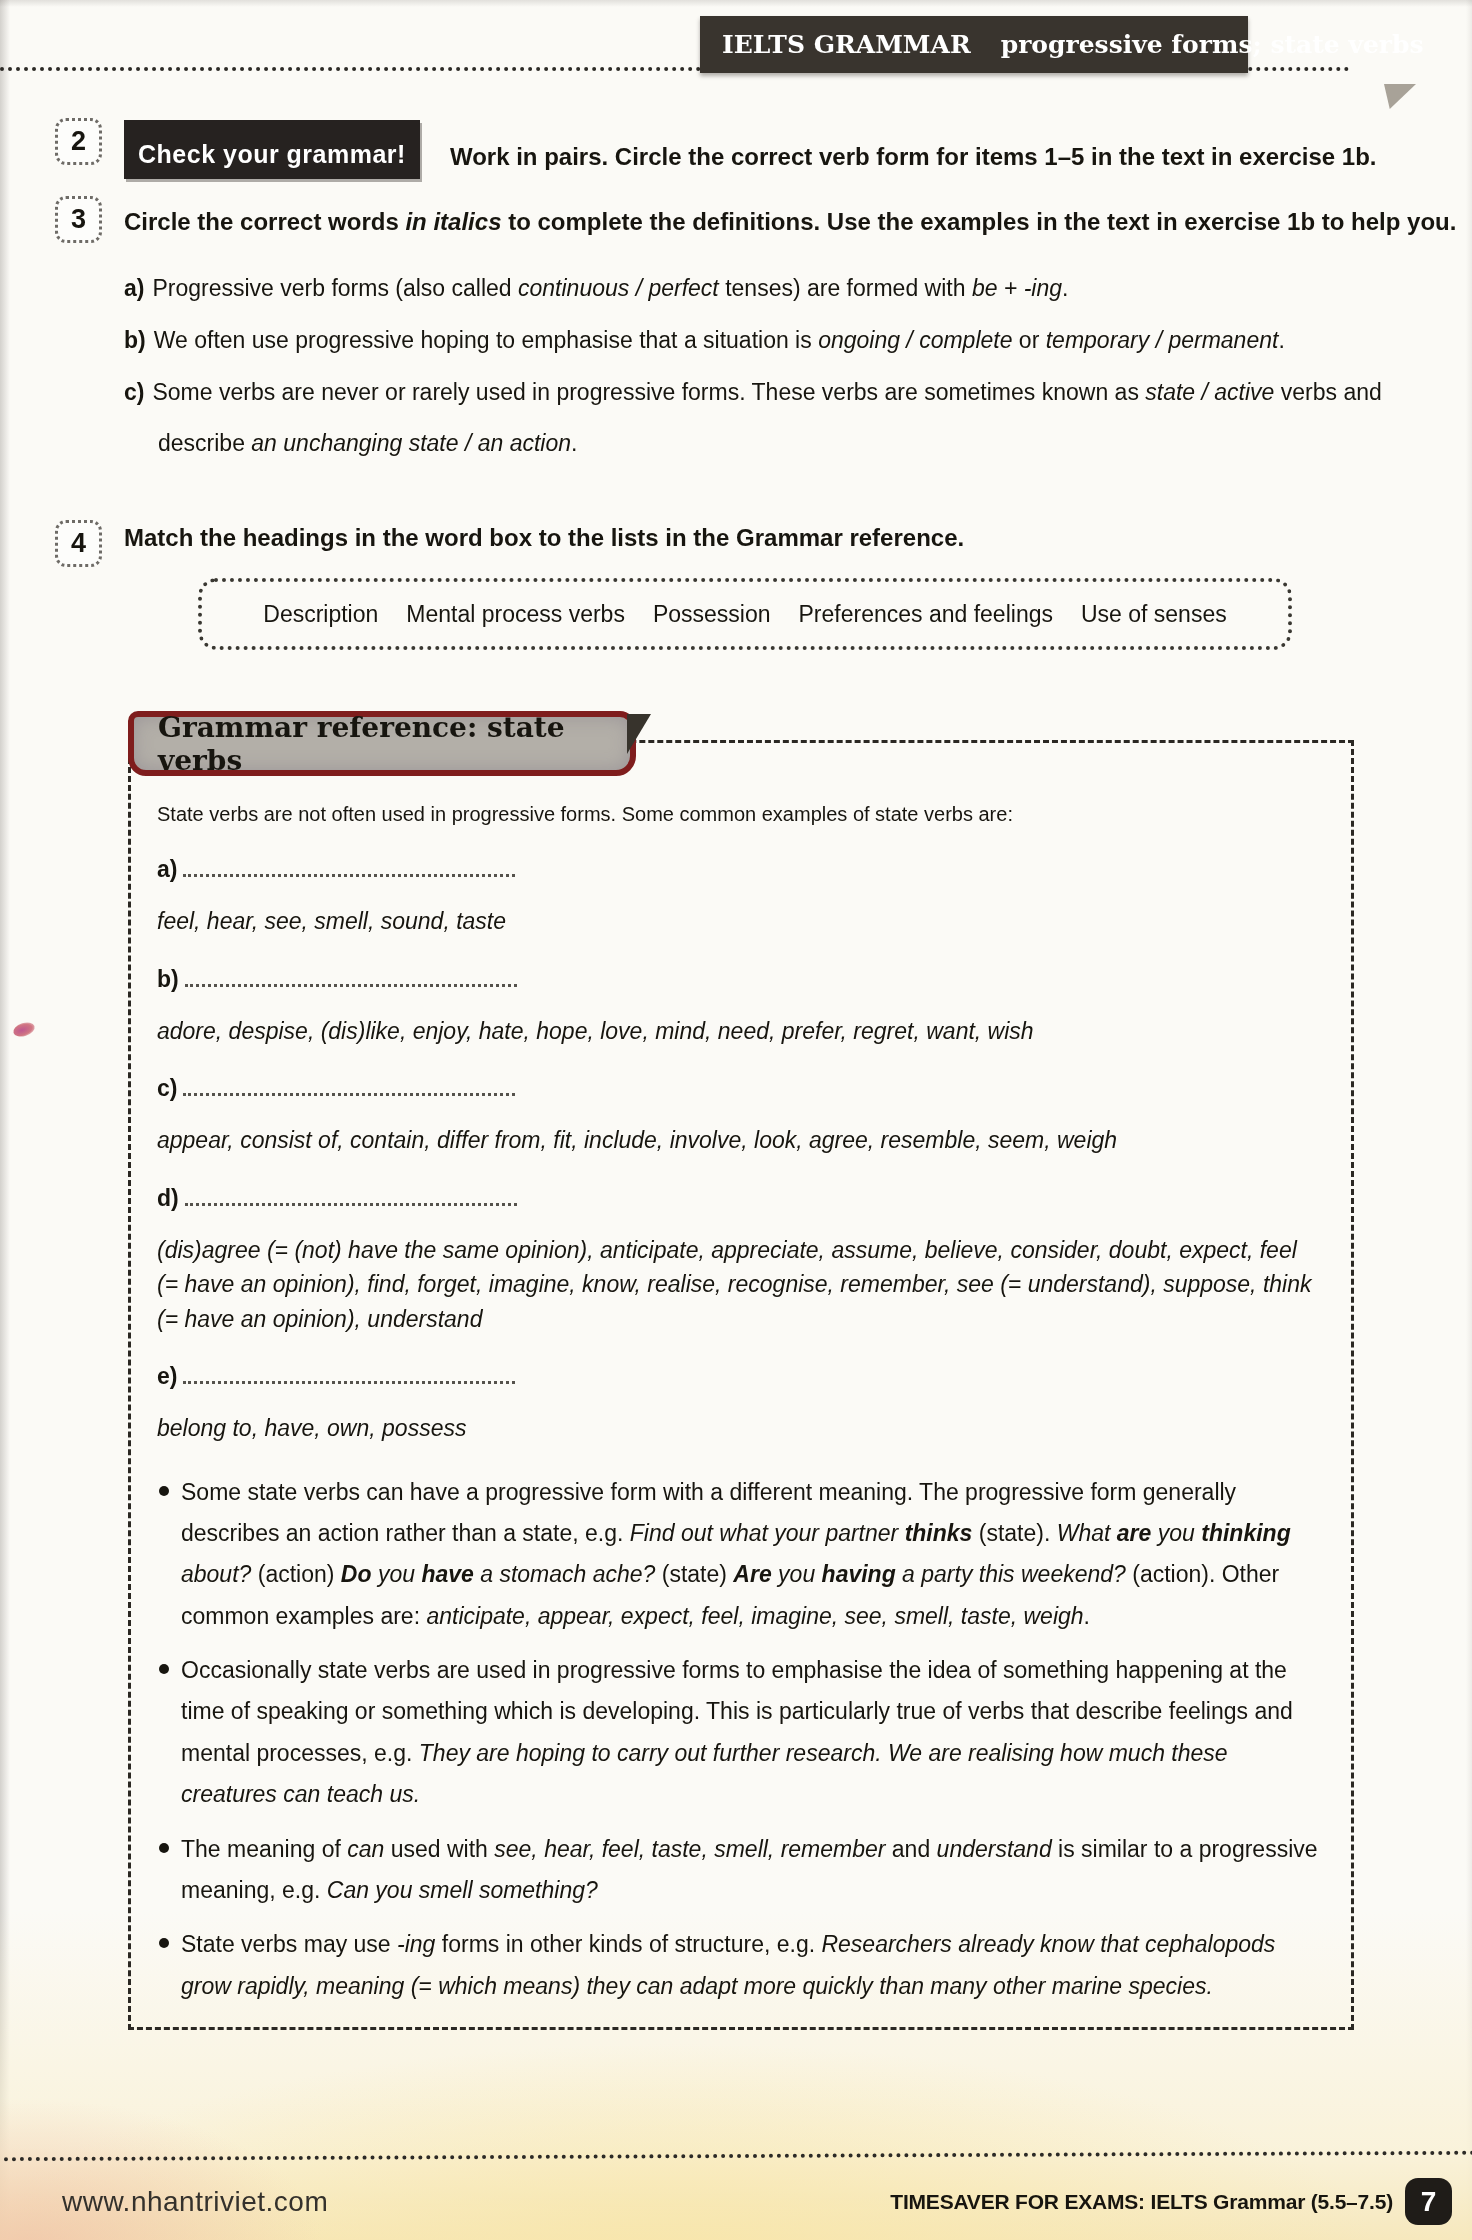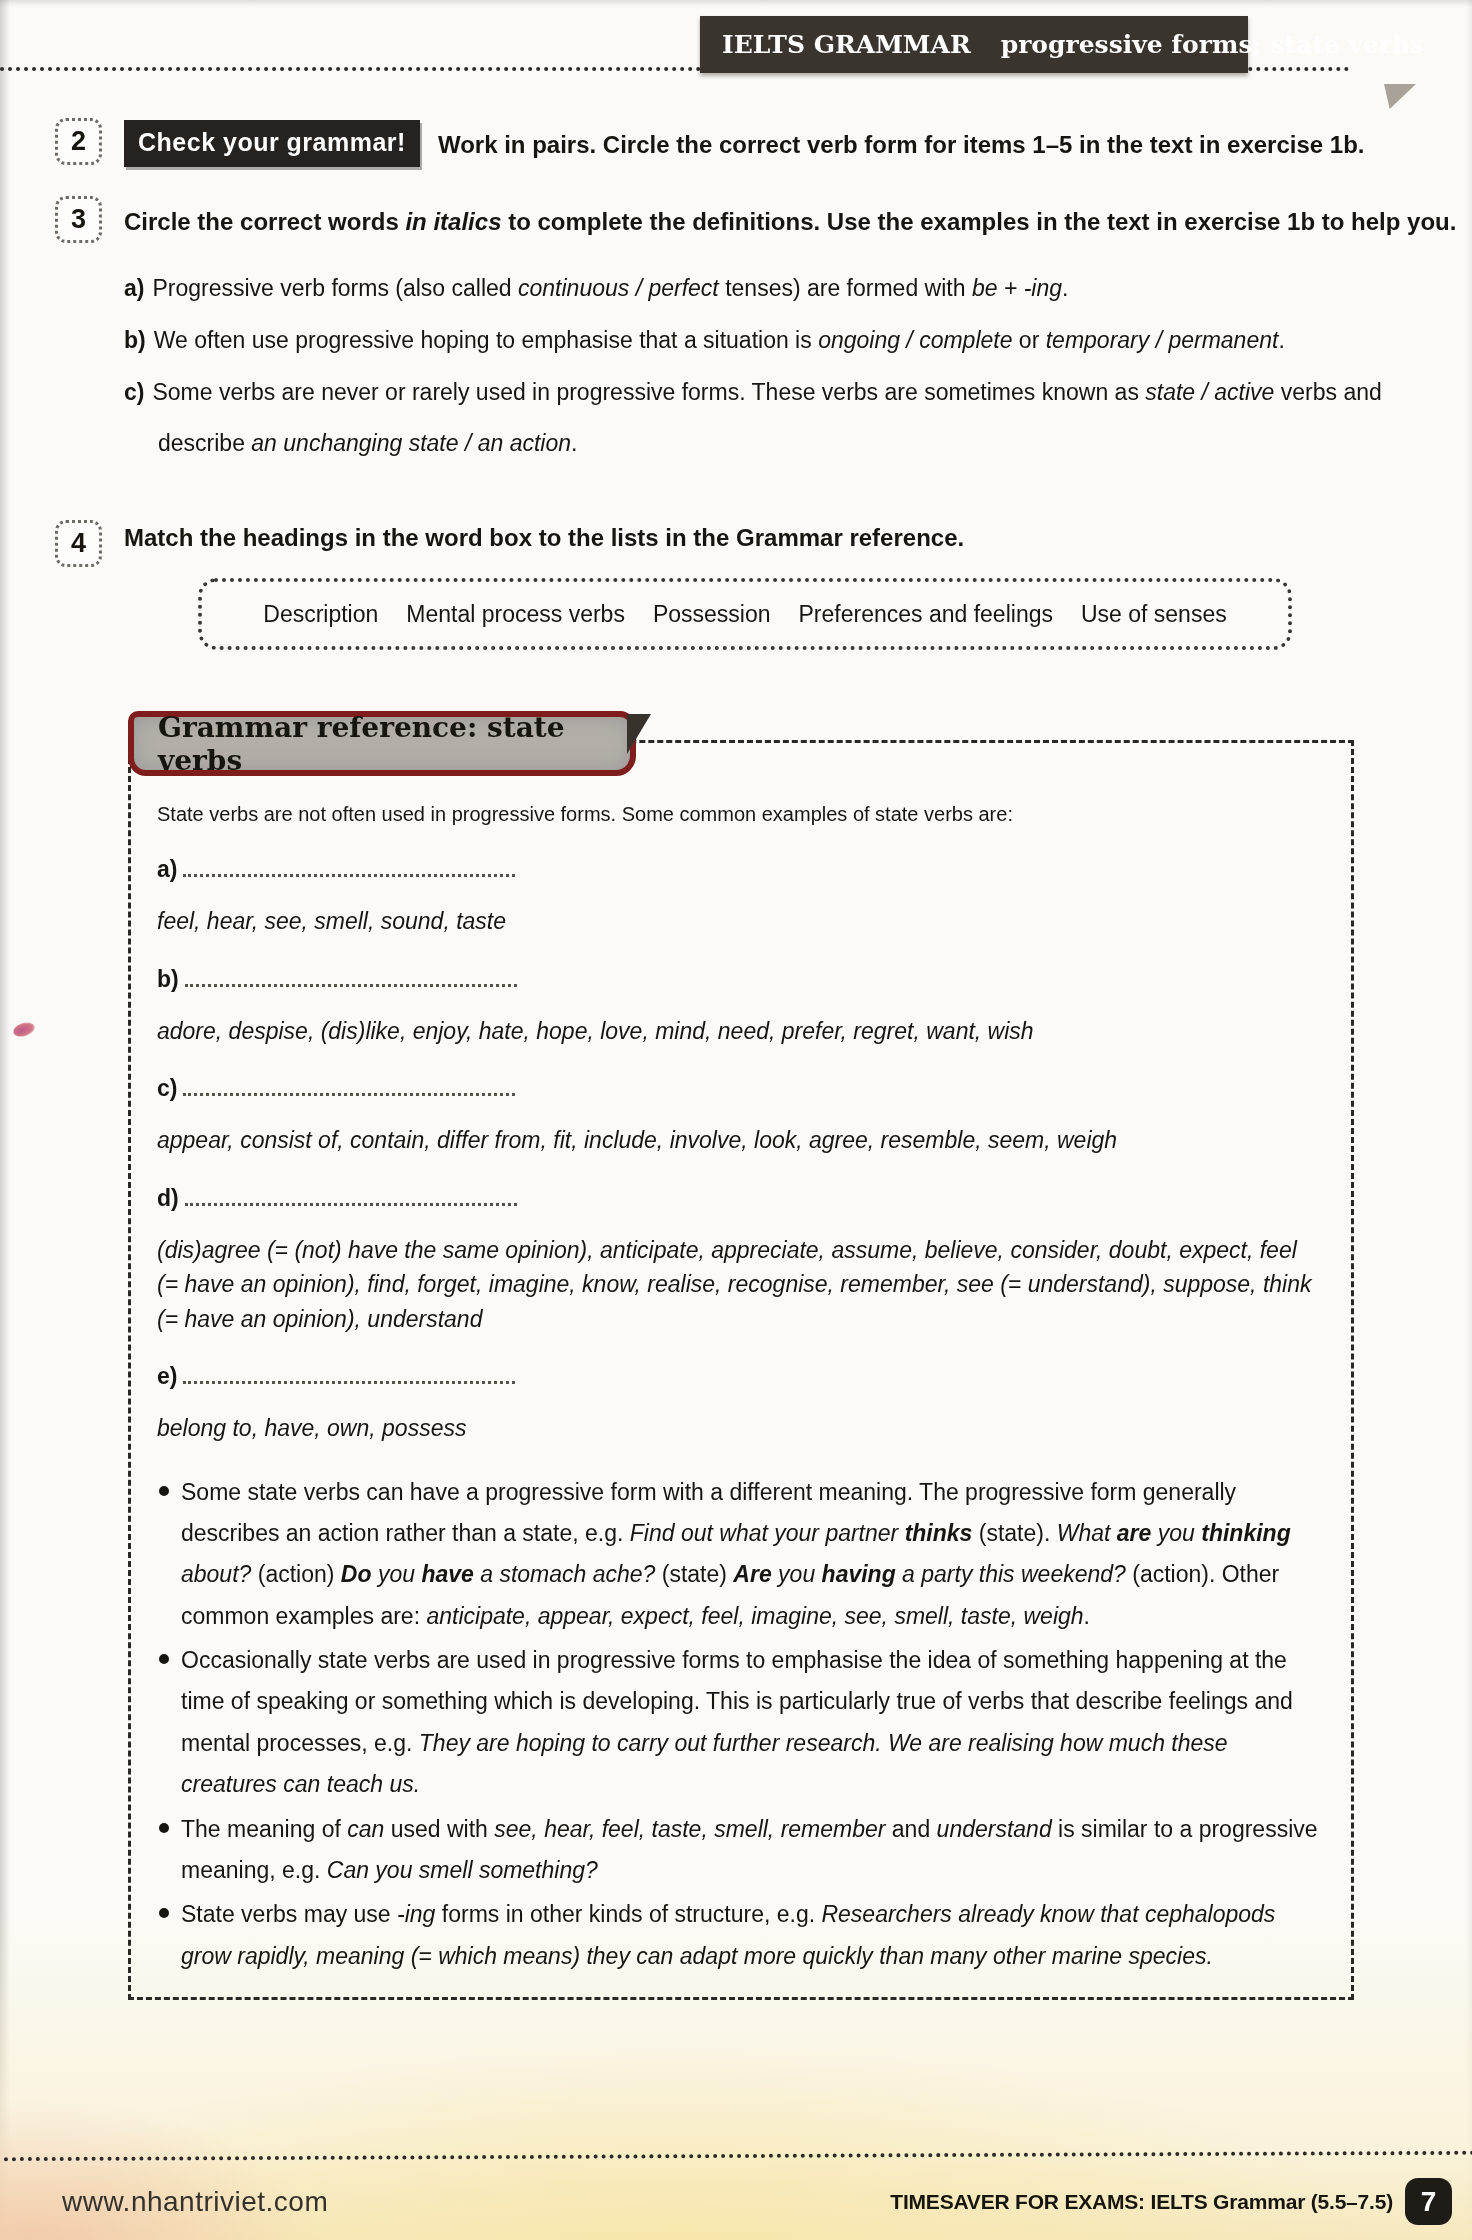--- a/index.html
+++ b/index.html
@@ -52,21 +52,21 @@
     display:flex; align-items:center; justify-content:center;
     font-weight:bold; font-size:27px; background:rgba(255,255,255,.5);
   }
   .ex-body{ width:1350px; }
   .bold{ font-weight:bold; }
   .ex2{ top:122px; }
   .ex2 .ex-body{ font-size:24px; line-height:1.45; }
   .cyg-badge{
     display:inline-block; background:#262220; color:#fff;
     font-weight:bold; font-size:25px; letter-spacing:.5px;
-    padding:4px 14px 7px; margin-right:18px;
+    padding:16px 14px 7px; margin-right:30px;
     box-shadow:2px 3px 0 rgba(80,75,70,.45); transform:translateY(-2px);
   }
   .ex3{ top:200px; }
   .ex3 .instruction{ font-size:24px; line-height:1.8; font-weight:bold; }
   .abc-items{ margin-top:20px; font-size:23px; line-height:2.25; }
   .abc-items .item-label{ font-weight:bold; margin-right:8px; }
   .abc-item{ padding-left:34px; text-indent:-34px; }
   .ex4{ top:524px; }
   .ex4 .instruction{ font-size:24px; font-weight:bold; }
   .word-box{
@@ -94,21 +94,21 @@
     border-top:40px solid #37332c; border-right:24px solid transparent;
   }
   .gref-intro{ font-size:20px; line-height:1.5; }
   .glist-label{ margin-top:27px; font-size:23px; font-weight:bold; }
   .dotline{
     display:inline-block; width:332px; height:6px; margin-left:6px;
     border-bottom:3px dotted #55524c;
   }
   .gverbs{ margin-top:21px; font-size:23px; font-style:italic; line-height:1.5; }
   .notes{ margin-top:26px; }
-  .note{ display:flex; margin-top:3px; }
+  .note{ display:flex; margin-top:13px; }
   .note .dot{ flex:0 0 auto; width:10px; height:10px; border-radius:50%; background:#17150f; margin:14px 12px 0 2px; }
   .note .note-text{ font-size:23px; line-height:1.8; }
   .it{ font-style:italic; }
   .bd{ font-weight:bold; }
 
   
   .footer-dotted{ position:absolute; top:2154px; left:-4px; width:1480px; border-top:4px dotted #2c2a26; transform:rotate(-.25deg); }
   .site-link{ position:absolute; left:62px; top:2186px; font-size:28px; color:#34312c; letter-spacing:.5px; }
   .footer-right{ position:absolute; right:20px; top:2178px; display:flex; align-items:center; gap:12px; }
   .book-title{ font-weight:bold; font-size:21px; letter-spacing:-.2px; }

